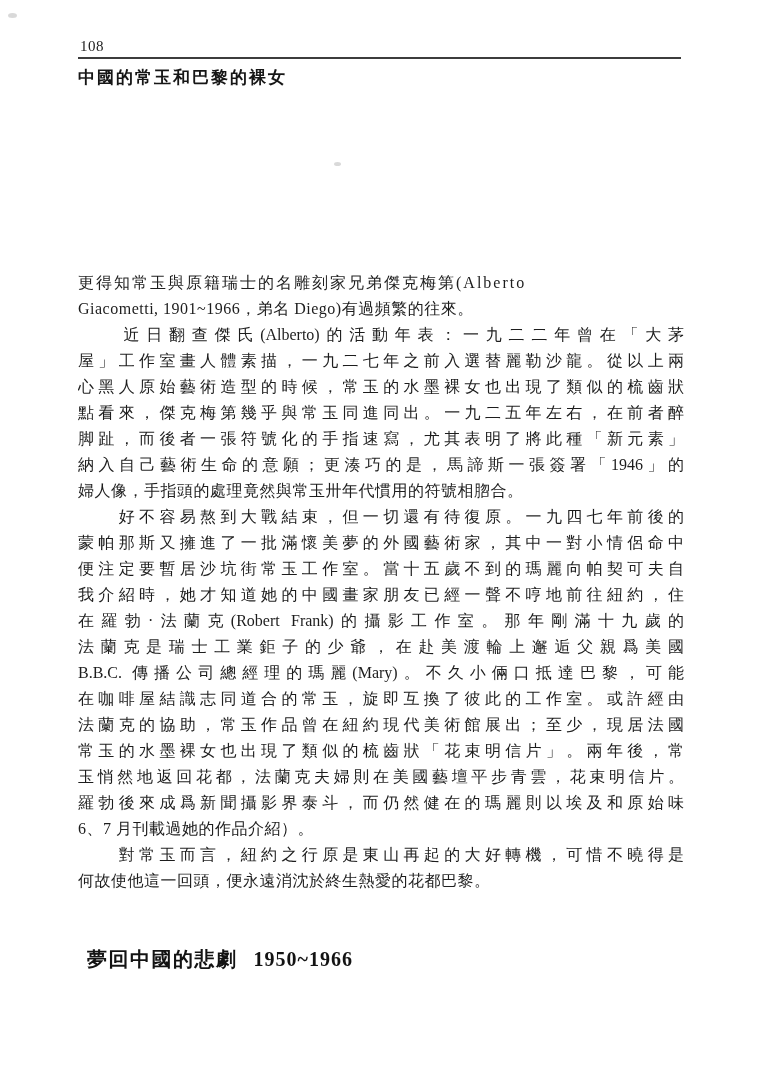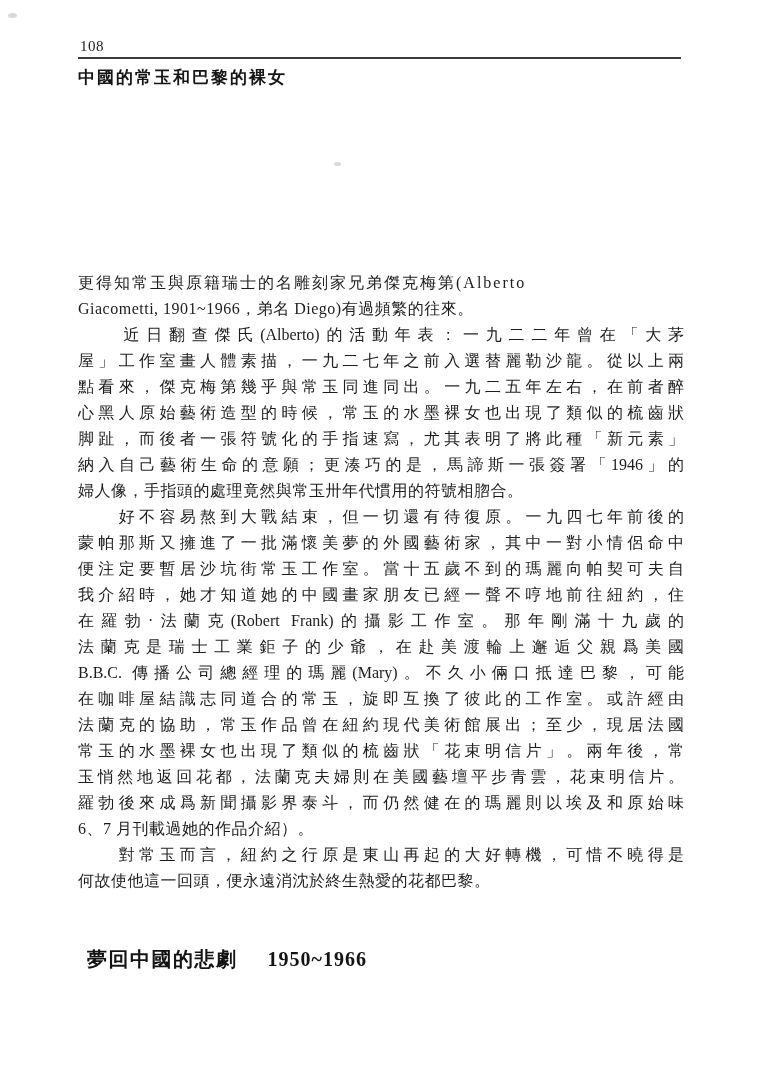--- a/index.html
+++ b/index.html
@@ -85,43 +85,43 @@
   .section-heading {
     position: absolute;
     left: 87px;
     top: 946px;
     font-size: 20px;
     font-weight: bold;
     color: #131313;
     white-space: nowrap;
   }
   .section-heading .sh-title { letter-spacing: 1.5px; }
-  .section-heading .sh-years { margin-left: 30px; letter-spacing: 1px; }
+  .section-heading .sh-years { margin-left: 16px; letter-spacing: 1px; }
 </style>
 </head>
 <body>
 
 <div class="sheet">
   <div class="speck speck-a"></div>
   <div class="speck speck-b"></div>
 
   <div class="pageno">108</div>
   <div class="rule"></div>
   <div class="running-header">中國的常玉和巴黎的裸女</div>
 
   <div class="body-text" id="body-text">
       <div class="paragraph">
         <div class="line ln-wide">更得知常玉與原籍瑞士的名雕刻家兄弟傑克梅第(Alberto</div>
         <div class="line ln-end">Giacometti, 1901~1966，弟名 Diego)有過頻繁的往來。</div>
       </div>
       <div class="paragraph">
         <div class="line">　　近日翻查傑氏(Alberto)的活動年表：一九二二年曾在「大茅</div>
         <div class="line">屋」工作室畫人體素描，一九二七年之前入選替麗勒沙龍。從以上兩</div>
+        <div class="line">心黑人原始藝術造型的時候，常玉的水墨裸女也出現了類似的梳齒狀</div>
         <div class="line">點看來，傑克梅第幾乎與常玉同進同出。一九二五年左右，在前者醉</div>
-        <div class="line">心黑人原始藝術造型的時候，常玉的水墨裸女也出現了類似的梳齒狀</div>
         <div class="line">脚趾，而後者一張符號化的手指速寫，尤其表明了將此種「新元素」</div>
         <div class="line">納入自己藝術生命的意願；更湊巧的是，馬諦斯一張簽署「1946」的</div>
         <div class="line ln-end">婦人像，手指頭的處理竟然與常玉卅年代慣用的符號相脗合。</div>
       </div>
       <div class="paragraph">
         <div class="line">　　好不容易熬到大戰結束，但一切還有待復原。一九四七年前後的</div>
         <div class="line">蒙帕那斯又擁進了一批滿懷美夢的外國藝術家，其中一對小情侶命中</div>
         <div class="line">便注定要暫居沙坑街常玉工作室。當十五歲不到的瑪麗向帕契可夫自</div>
         <div class="line">我介紹時，她才知道她的中國畫家朋友已經一聲不哼地前往紐約，住</div>
         <div class="line">在羅勃·法蘭克(Robert Frank)的攝影工作室。那年剛滿十九歲的</div>

